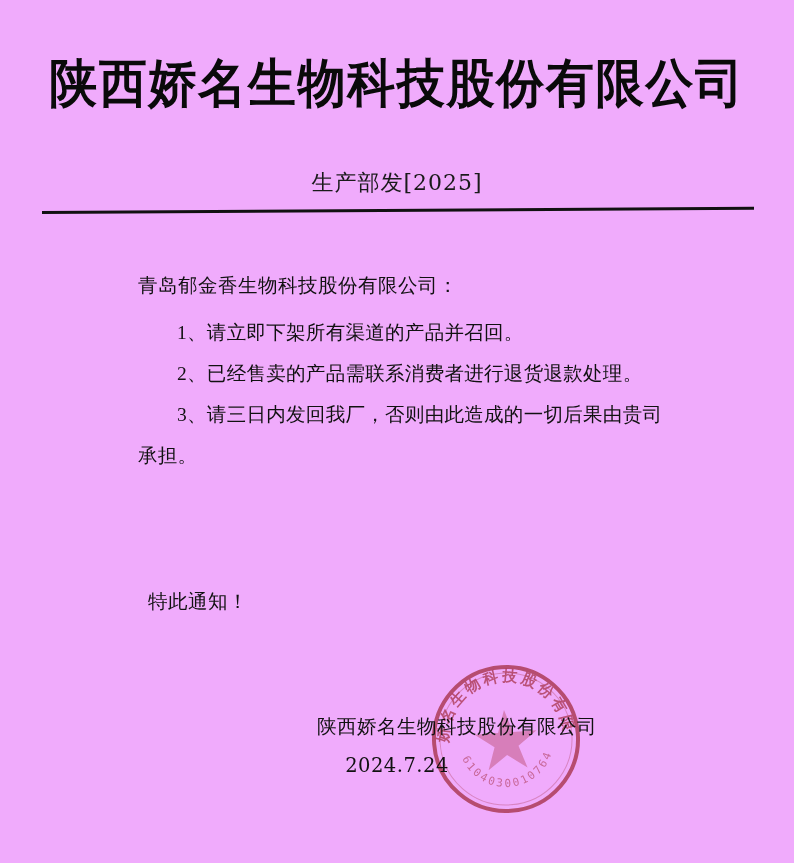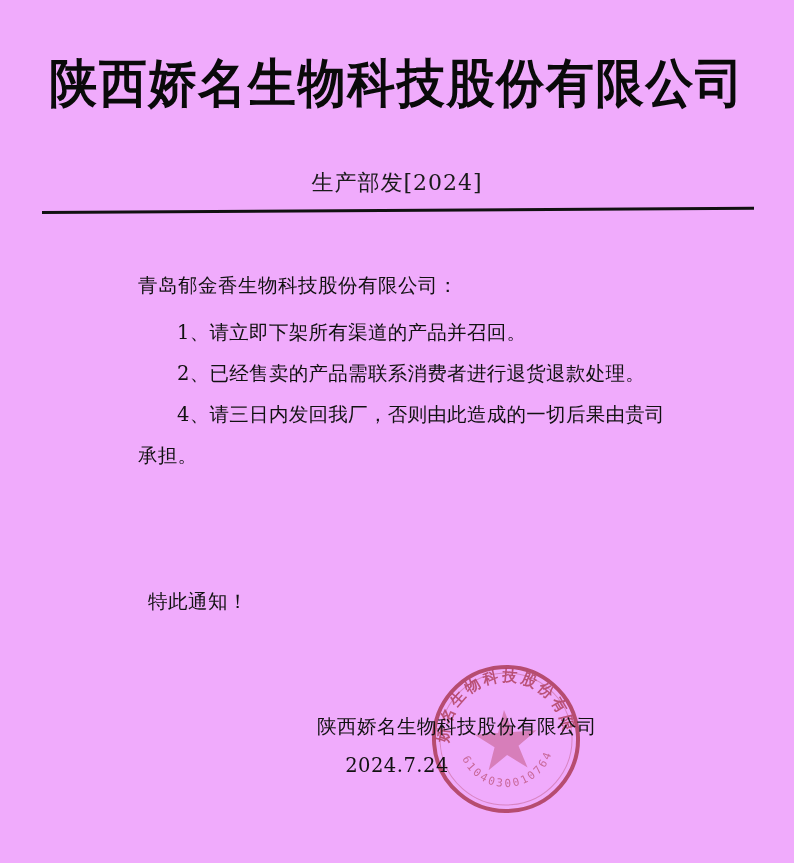--- a/index.html
+++ b/index.html
@@ -107,20 +107,21 @@
     margin: 0;
     padding: 0;
     list-style: none;
   }
   .item {
     font-size: 19.5px;
     line-height: 41px;
     color: #111111;
     letter-spacing: 0.3px;
     text-indent: 2em;
+    font-family: Liberation Serif, serif;
   }
   .closing {
     position: absolute;
     top: 588px;
     left: 148px;
     font-size: 19.5px;
     color: #111111;
     letter-spacing: 0.5px;
   }
 
@@ -162,33 +163,33 @@
 </style>
 </head>
 <body>
 
 <div class="page">
 
   <div class="letterhead">
     <div class="company-name">陕西娇名生物科技股份有限公司</div>
   </div>
 
-  <div class="doc-number">生产部发[2024]</div>
+  <div class="doc-number">生产部发[2025]</div>
 
   <div class="head-rule"></div>
 
 
   <div class="body-block">
     <div class="recipient">青岛郁金香生物科技股份有限公司：</div>
 
 
     <ul class="items">
       <li class="item">1、请立即下架所有渠道的产品并召回。</li>
       <li class="item">2、已经售卖的产品需联系消费者进行退货退款处理。</li>
-      <li class="item">4、请三日内发回我厂，否则由此造成的一切后果由贵司承担。</li>
+      <li class="item">3、请三日内发回我厂，否则由此造成的一切后果由贵司承担。</li>
     </ul>
   </div>
 
   <div class="closing">特此通知！</div>
 
   <div class="seal">
     <svg width="158" height="158" viewBox="0 0 158 158" xmlns="http://www.w3.org/2000/svg">
       <defs>
         <path id="arcTop" d="M 21,79 A 58,58 0 0 1 137,79" fill="none"></path>
         <path id="arcBottom" d="M 31,79 A 48,48 0 0 0 127,79" fill="none"></path>

